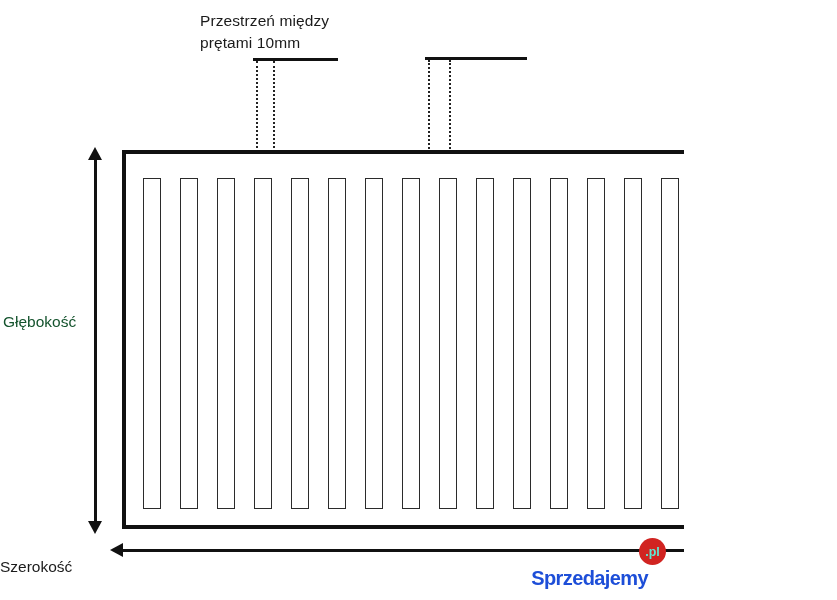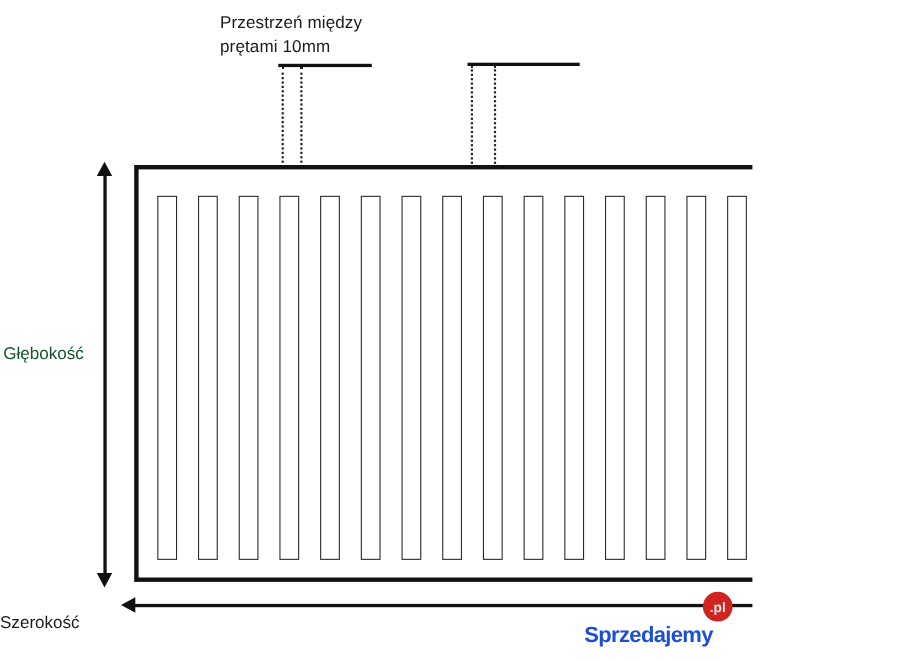--- a/index.html
+++ b/index.html
@@ -159,21 +159,21 @@
     letter-spacing: -0.6px;
     text-shadow: 0 1px 0 #ffffff;
     line-height: 1;
     margin-top: 20px;
   }
   #watermark-badge {
     width: 27px;
     height: 27px;
     border-radius: 50%;
     background: #d12421;
-    color: #e5e5e5;
+    color: #5eead4;
     font-size: 12.5px;
     font-weight: bold;
     display: flex;
     align-items: center;
     justify-content: center;
     margin-left: -9px;
     margin-top: -10px;
   }
 </style>
 </head>

